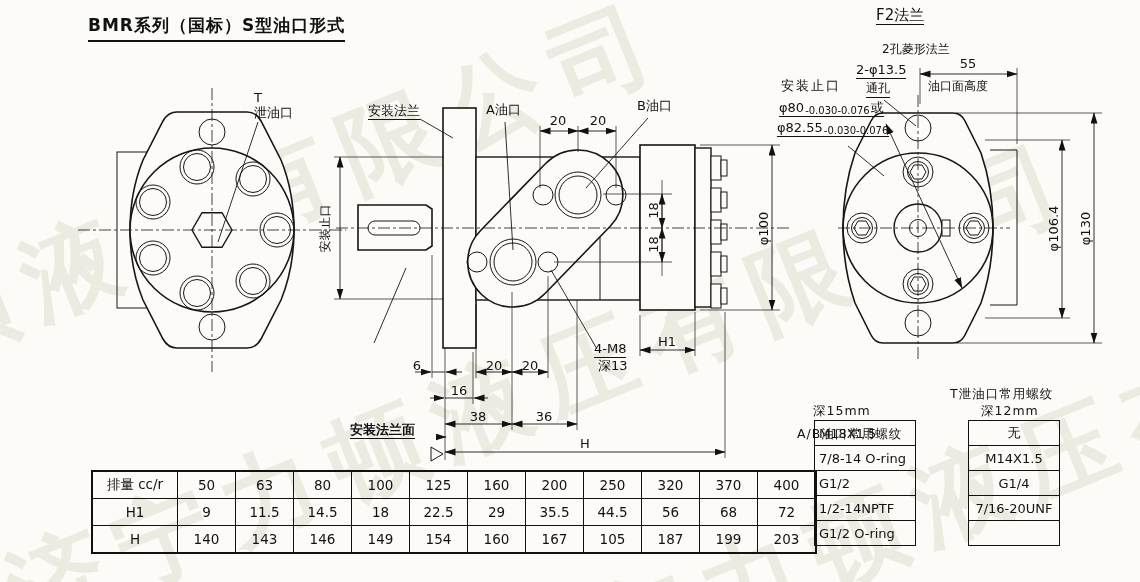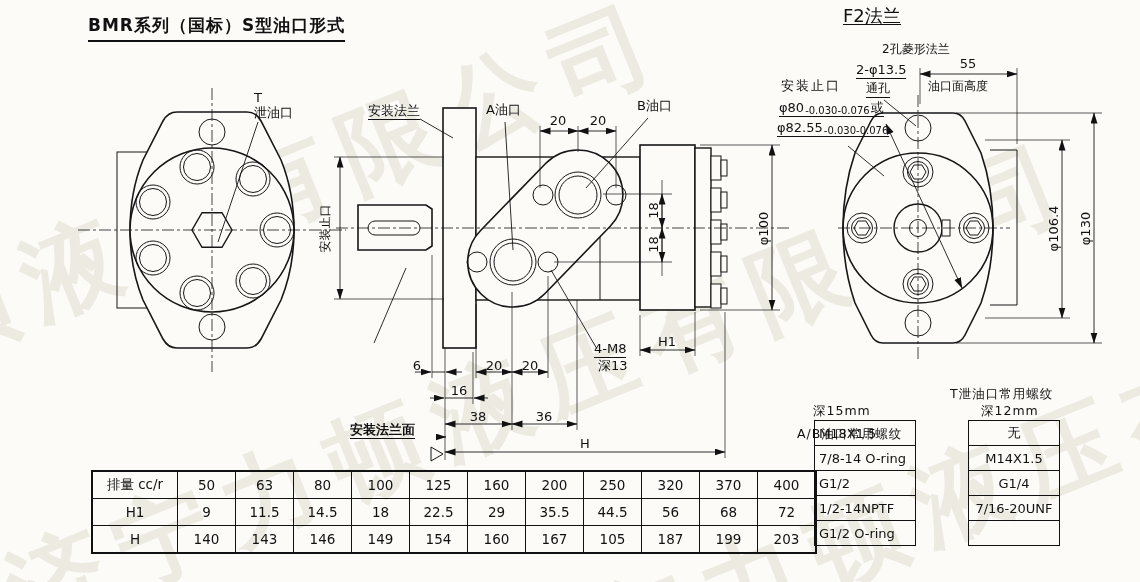--- a/index.html
+++ b/index.html
@@ -229,21 +229,21 @@
   <div class="lbl ctr" style="left:516px;top:358px;width:28px;">20</div>
   <div class="lbl ctr" style="left:445px;top:383px;width:28px;">16</div>
   <div class="lbl ctr" style="left:464px;top:409px;width:28px;">38</div>
   <div class="lbl ctr" style="left:530px;top:409px;width:28px;">36</div>
   <div class="lbl ctr" style="left:571px;top:436px;width:28px;">H</div>
   <div class="lbl ctr" style="left:653px;top:334px;width:28px;">H1</div>
   <div class="lbl ul" style="left:594px;top:341px;">4-M8</div>
   <div class="lbl" style="left:598px;top:358px;">深13</div>
   <div class="lbl ul" style="left:350px;top:422px;font-weight:bold;">安装法兰面</div>
 
-  <div class="lbl ul" style="left:843px;top:8px;font-size:18px;">F2法兰</div>
+  <div class="lbl ul" style="left:876px;top:8px;font-size:15px;">F2法兰</div>
   <div class="lbl small" style="left:882px;top:42px;">2孔菱形法兰</div>
   <div class="lbl ul" style="left:856px;top:62px;">2-φ13.5</div>
   <div class="lbl ul small" style="left:866px;top:81px;">通孔</div>
   <div class="lbl ctr" style="left:954px;top:56px;width:28px;">55</div>
   <div class="lbl small" style="left:928px;top:79px;">油口面高度</div>
   <div class="lbl" style="left:781px;top:78px;letter-spacing:2px;">安装止口</div>
   <div class="lbl ul" style="left:779px;top:100px;">
     <span>φ80</span><span class="tol">
         <span>-0.030</span>
         <span>-0.076</span>

